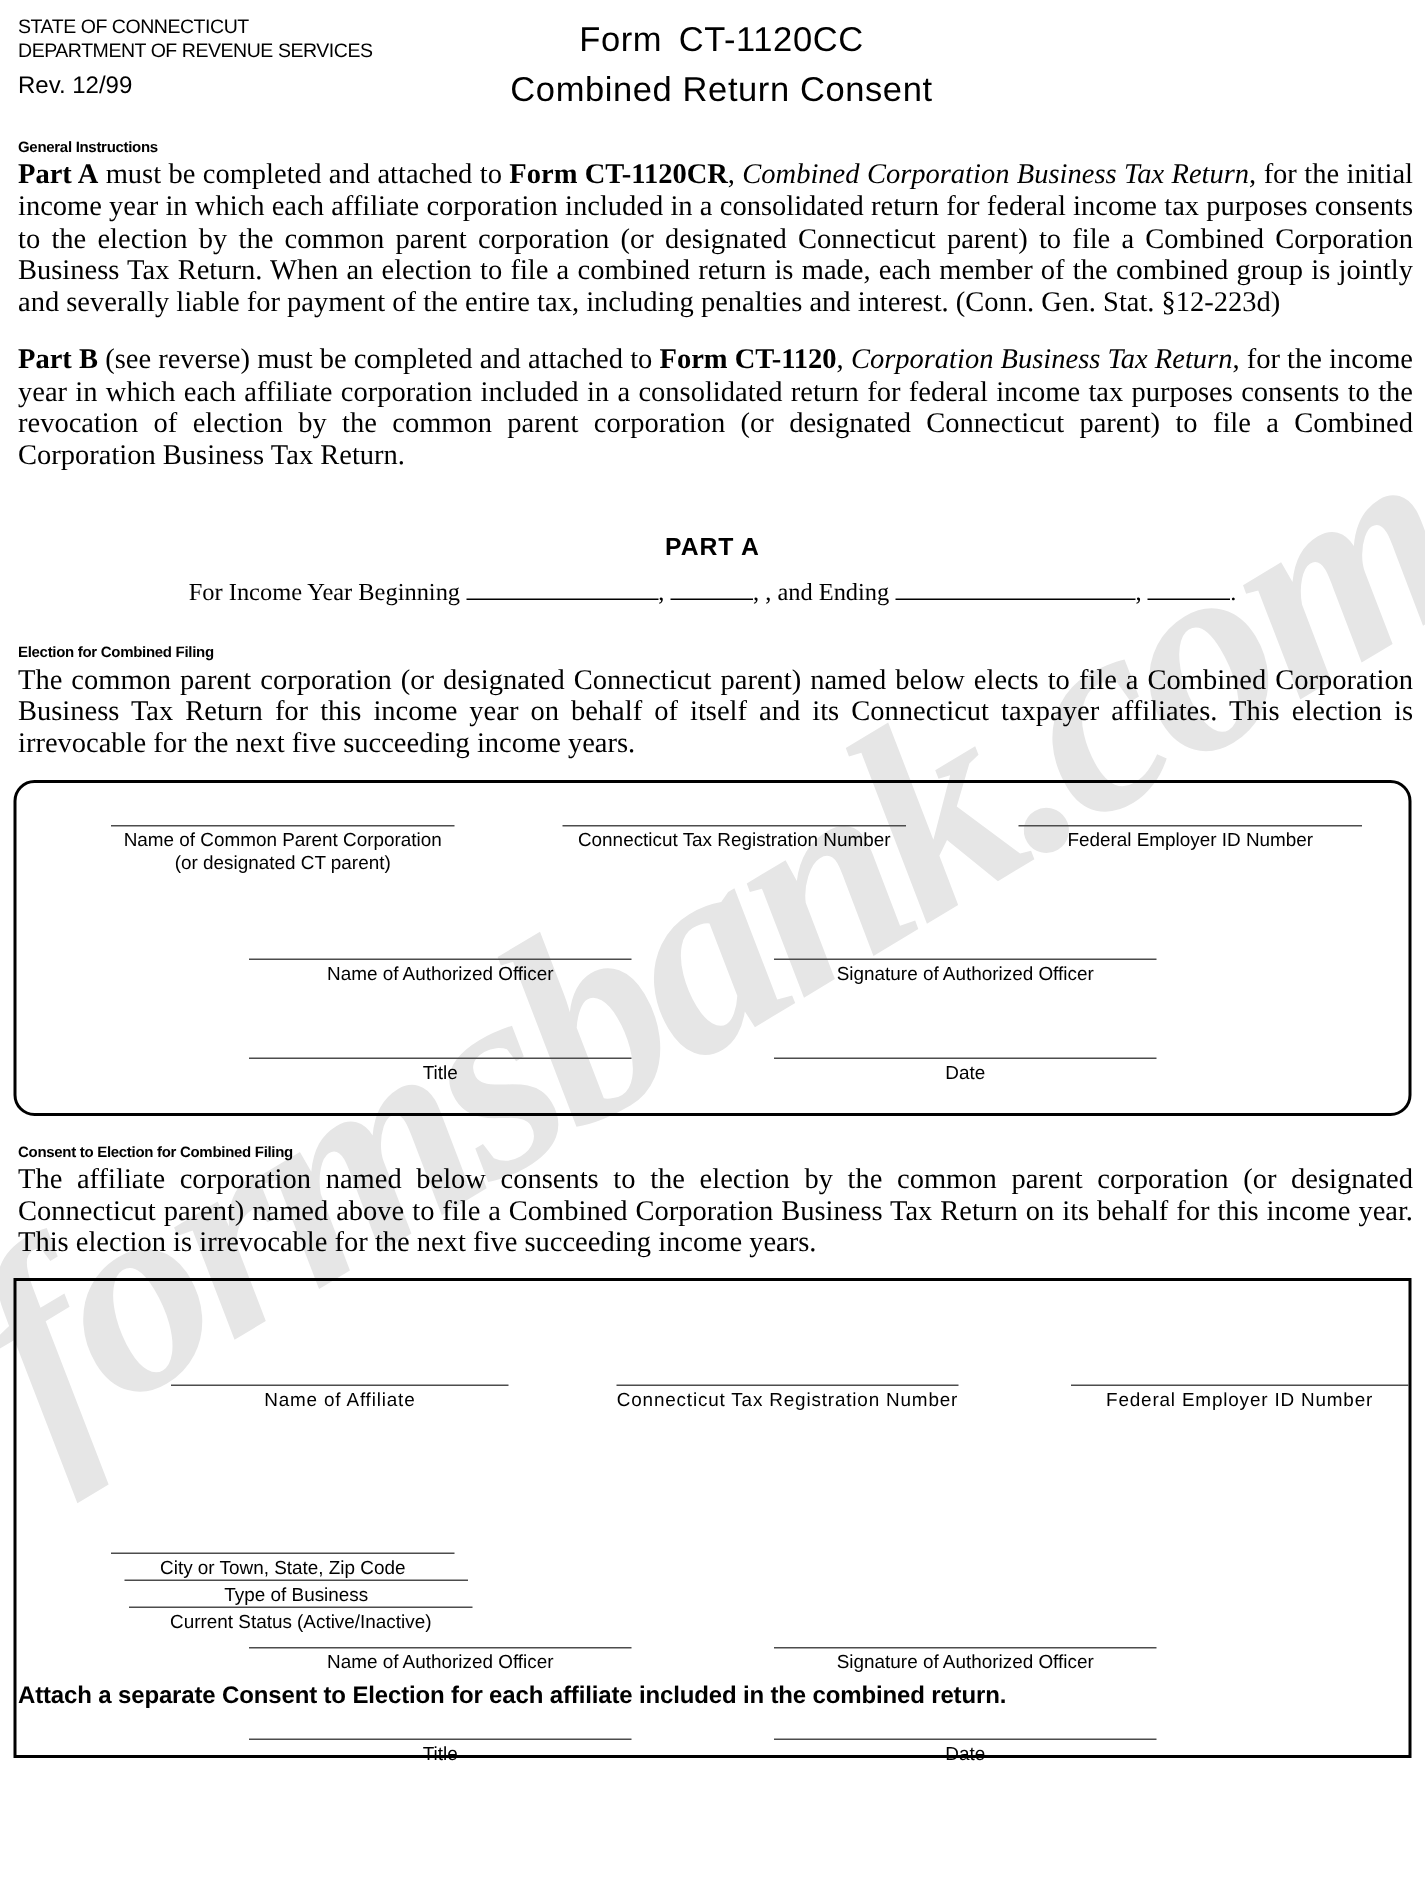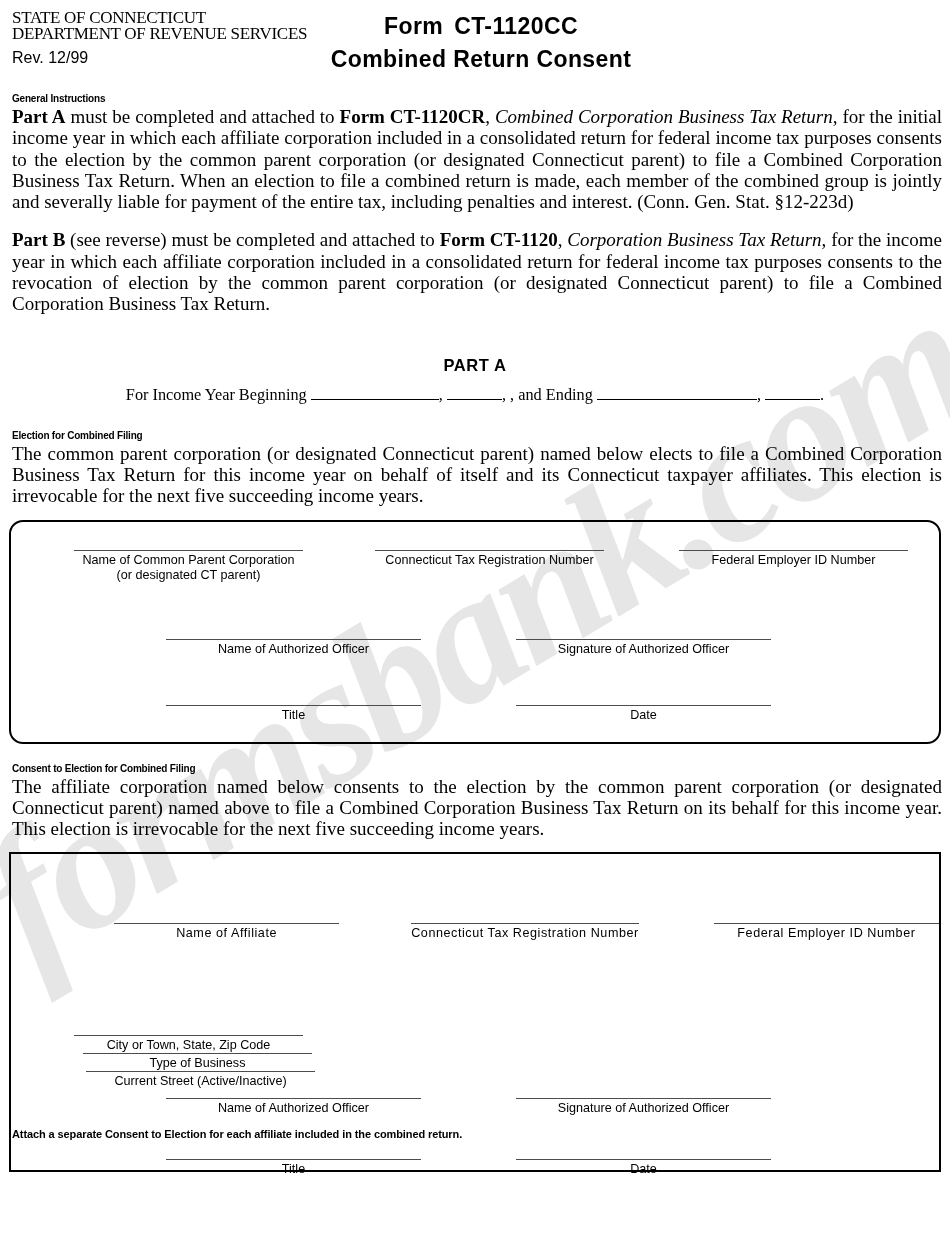--- a/index.html
+++ b/index.html
@@ -41,40 +41,40 @@
   
   .header {
     position: relative;
     padding: 11px 0 0 0;
     height: 82px;
   }
   .agency {
     position: absolute;
     left: 12px;
     top: 10px;
-    font-family: Liberation Serif, serif;
-    font-size: 17px;
+    font-family: Liberation Sans, sans-serif;
+    font-size: 13px;
     line-height: 15.5px;
     letter-spacing: -0.3px;
   }
   .rev {
     position: absolute;
     left: 12px;
     top: 49px;
     font-family: "Liberation Sans", sans-serif;
     font-size: 16px;
   }
   .form-title {
     position: absolute;
     left: 0;
     right: 0;
     top: 13px;
     text-align: center;
     font-family: "Liberation Sans", sans-serif;
-    font-weight: bold;
+    font-weight: normal;
     font-size: 23px;
     letter-spacing: 0.4px;
     margin-left: 12px;
   }
   .form-title .ln2 { display: block; margin-top: 6px; }
   .form-title .sp { display: inline-block; width: 11px; }
 
   
   .sec-head {
     font-family: "Liberation Sans", sans-serif;
@@ -161,21 +161,21 @@
   .c2a { margin-left: 155px; }
   .c2b { margin-left: 95px; }
 
   
   .footer-note {
     position: absolute;
     left: 12px;
     bottom: 32px;
     font-family: "Liberation Sans", sans-serif;
     font-weight: bold;
-    font-size: 11px;
+    font-size: 16px;
     letter-spacing: -0.1px;
     margin-top: 48px;
   }
 </style>
 </head>
 <body>
 
 <div class="page">
 
   <div class="watermark">formsbank.com</div>
@@ -283,21 +283,21 @@
         <div class="fcell c3 c3a">
           <div class="fline"></div>
           <div class="flabel">City or Town, State, Zip Code</div>
         </div>
         <div class="fcell c3 c3b">
           <div class="fline"></div>
           <div class="flabel">Type of Business</div>
         </div>
         <div class="fcell c3 c3c">
           <div class="fline"></div>
-          <div class="flabel">Current Street (Active/Inactive)</div>
+          <div class="flabel">Current Status (Active/Inactive)</div>
         </div>
       </div>
 
       <div class="frow" style="top:244px;">
         <div class="fcell c2 c2a">
           <div class="fline"></div>
           <div class="flabel">Name of Authorized Officer</div>
         </div>
         <div class="fcell c2 c2b">
           <div class="fline"></div>

